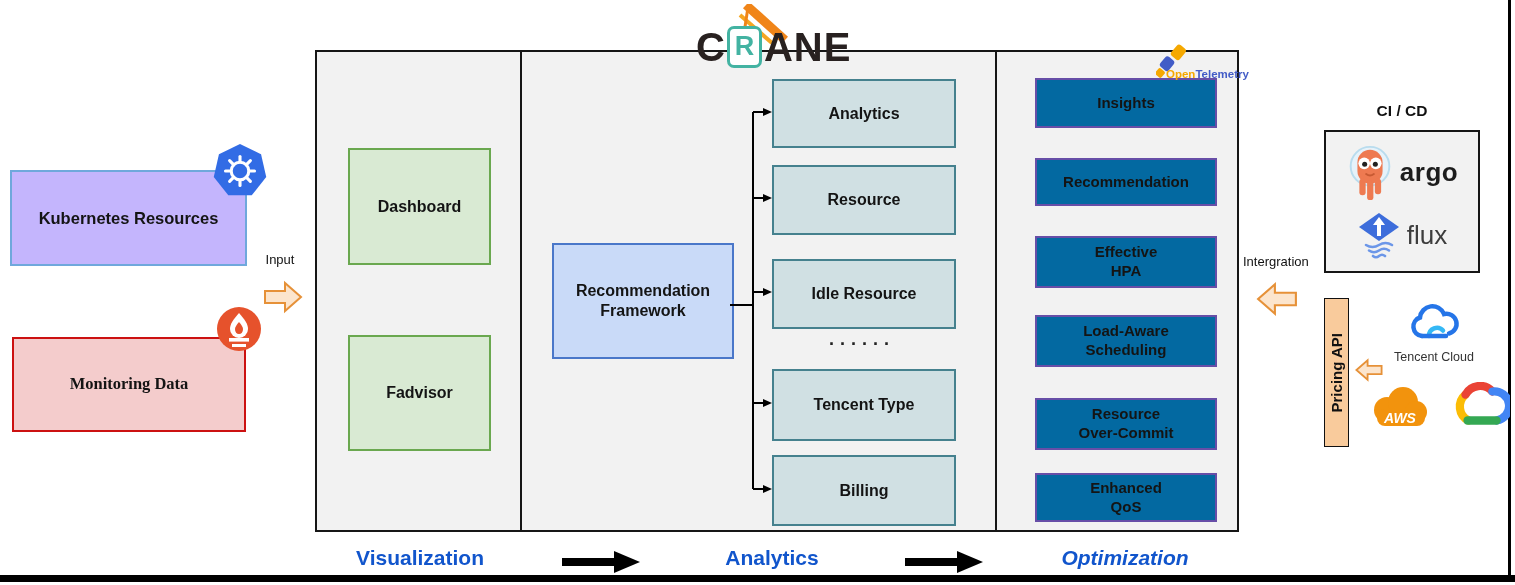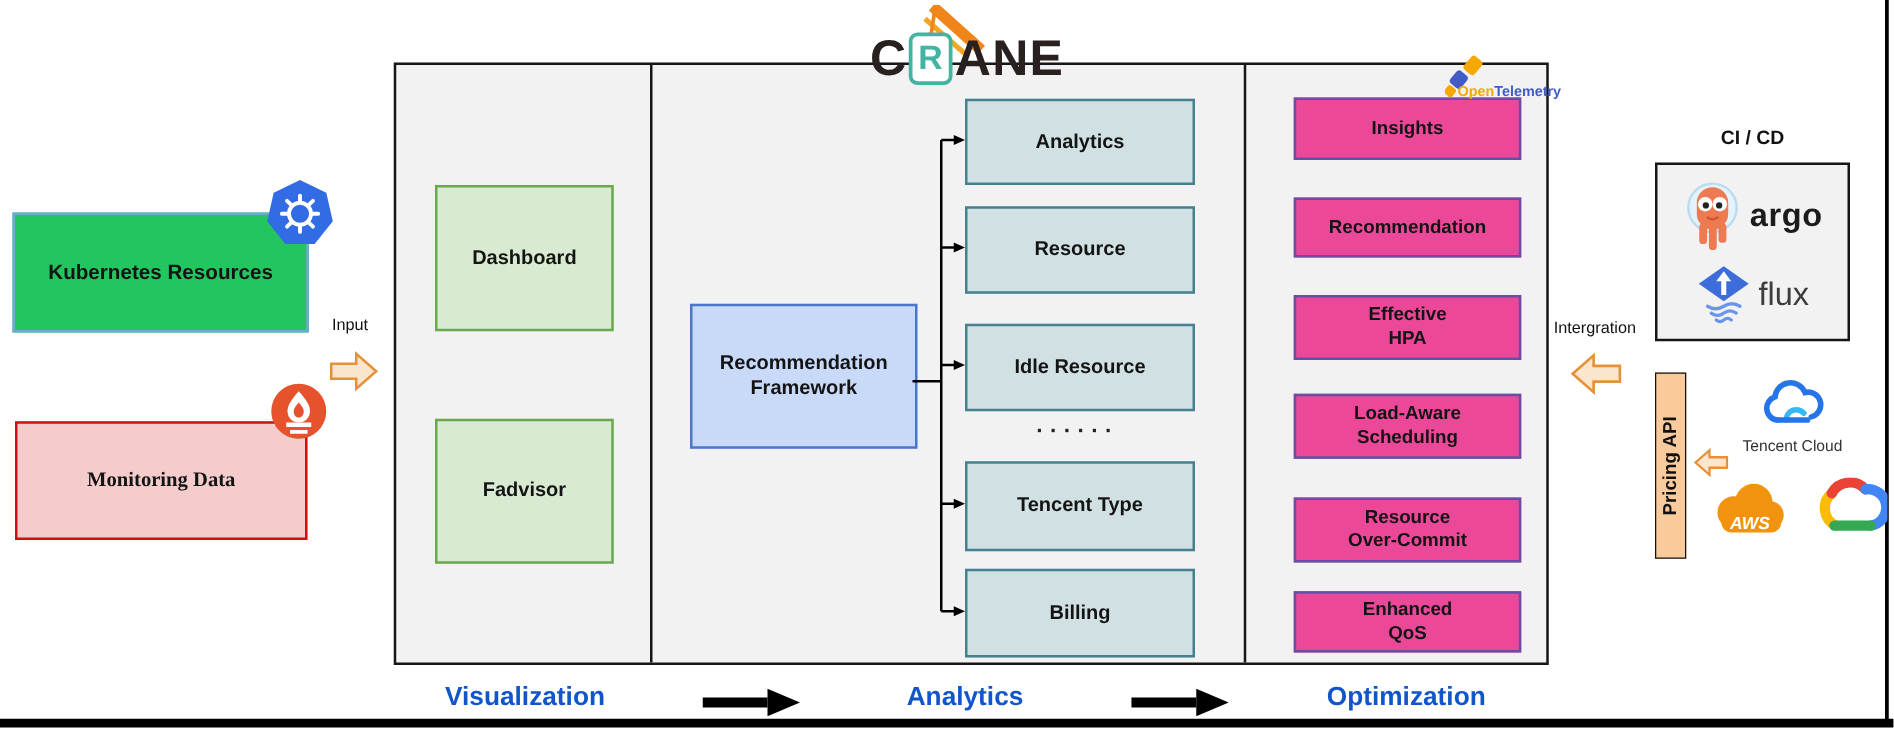--- a/index.html
+++ b/index.html
@@ -1,26 +1,26 @@
 <!DOCTYPE html>
 <html><head>
 <meta charset="utf-8">
 <style>
   html,body{margin:0;padding:0;background:#fff;}
   #canvas{position:relative;width:1515px;height:585px;background:#ffffff;
           font-family:"Liberation Sans", sans-serif;overflow:hidden;}
   .abs{position:absolute;}
   .box{position:absolute;display:flex;align-items:center;justify-content:center;
        text-align:center;font-weight:bold;color:#141414;white-space:pre-line;line-height:1.25;}
-  .b-blue   {background:#22c55e;border:2px solid #6fa8dc;}
+  .b-blue   {background:#c4b5fd;border:2px solid #6fa8dc;}
   .b-red    {background:#f4cccc;border:2px solid #cc1111;}
   .b-green  {background:#d9ead3;border:2px solid #6aa84f;}
   .b-rf     {background:#c9daf8;border:2px solid #4a77c9;}
   .b-teal   {background:#d0e0e3;border:2px solid #45818e;}
-  .b-purple {background:#ec4899;border:2px solid #674ea7;}
+  .b-purple {background:#0369a1;border:2px solid #674ea7;}
   .container-main{position:absolute;left:315px;top:50px;width:924px;height:482px;
        background:#f2f2f2;border:2px solid #161616;box-sizing:border-box;}
   .vdivider{position:absolute;top:0;width:2px;height:100%;background:#161616;}
   .flow-label{position:absolute;width:200px;text-align:center;font-weight:bold;
        font-size:21px;color:#1155cc;}
   .small-label{position:absolute;font-size:13px;color:#111;}
   .logo-wrap{position:absolute;left:690px;top:6px;width:160px;height:64px;z-index:5;}
   .logo-letters{position:absolute;left:6px;bottom:0;display:flex;align-items:center;
        font-size:40px;font-weight:800;color:#282120;}
   .logo-rbox{width:29px;height:36px;border:3px solid #43b3a2;border-radius:7px;background:#fff;
@@ -161,21 +161,21 @@
   <div class="flow-label" style="left:320px;top:546px;">Visualization</div>
   <svg class="abs" style="left:562px;top:551px;" width="78" height="22" viewBox="0 0 78 22">
     <rect x="0" y="7" width="52" height="8" fill="#000"></rect>
     <polygon points="52,0 78,11 52,22" fill="#000"></polygon>
   </svg>
   <div class="flow-label" style="left:672px;top:546px;">Analytics</div>
   <svg class="abs" style="left:905px;top:551px;" width="78" height="22" viewBox="0 0 78 22">
     <rect x="0" y="7" width="52" height="8" fill="#000"></rect>
     <polygon points="52,0 78,11 52,22" fill="#000"></polygon>
   </svg>
-  <div class="flow-label" style="left:1025px;top:546px;">Optimization</div>
+  <div class="flow-label" style="left:1025px;top:546px;font-style:italic;">Optimization</div>
 
   <div class="abs" style="left:1345px;top:102px;width:114px;text-align:center;font-weight:bold;font-size:15.5px;color:#111;">CI / CD</div>
 
   <div class="cicd-box">
     <div class="brand-row">
       <svg width="48" height="58" viewBox="0 0 48 60">
         <circle cx="24" cy="23" r="20" fill="#e6f2fa" stroke="#b9dcee" stroke-width="2"></circle>
         <rect x="11" y="6" width="26" height="35" rx="13" fill="#ee7a51"></rect>
         <rect x="13" y="36" width="6.5" height="17" rx="3" fill="#ee7a51"></rect>
         <rect x="21" y="38" width="6.5" height="20" rx="3" fill="#ee7a51"></rect>

